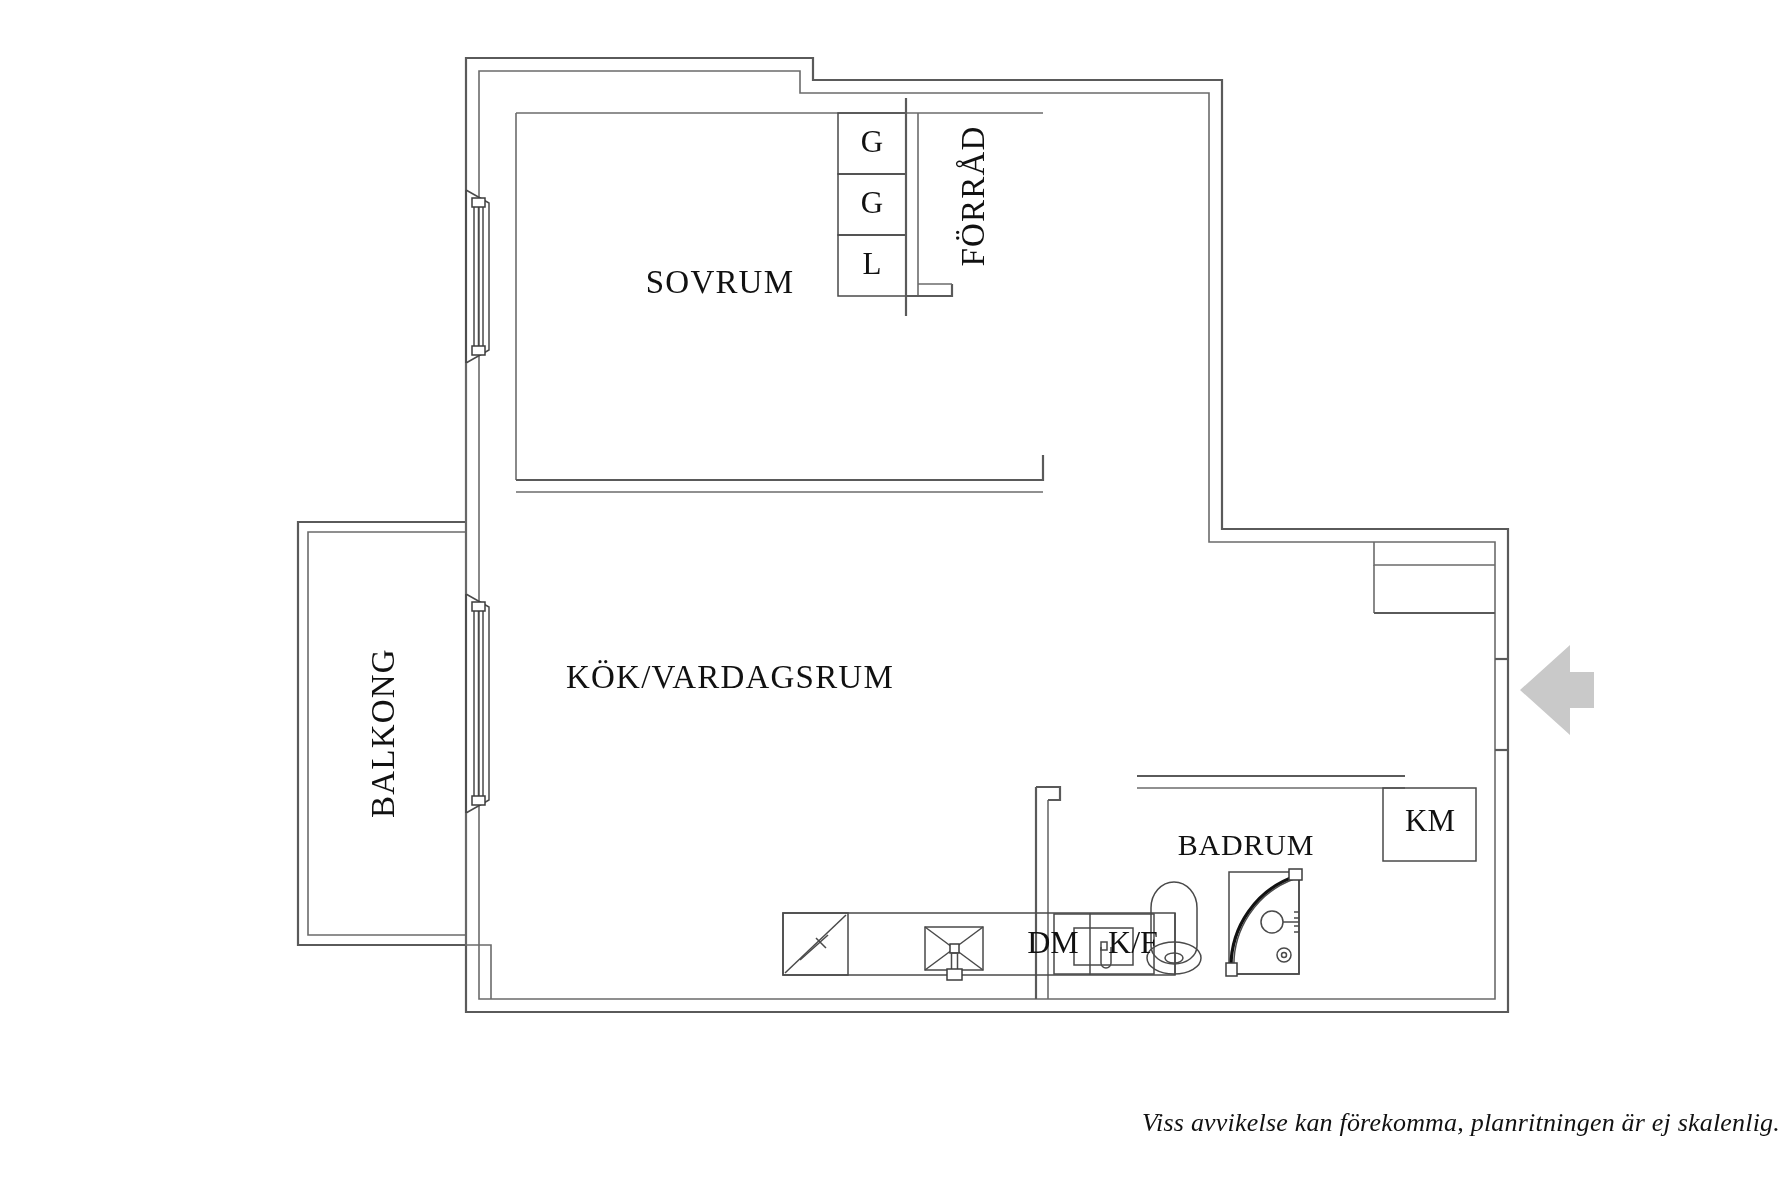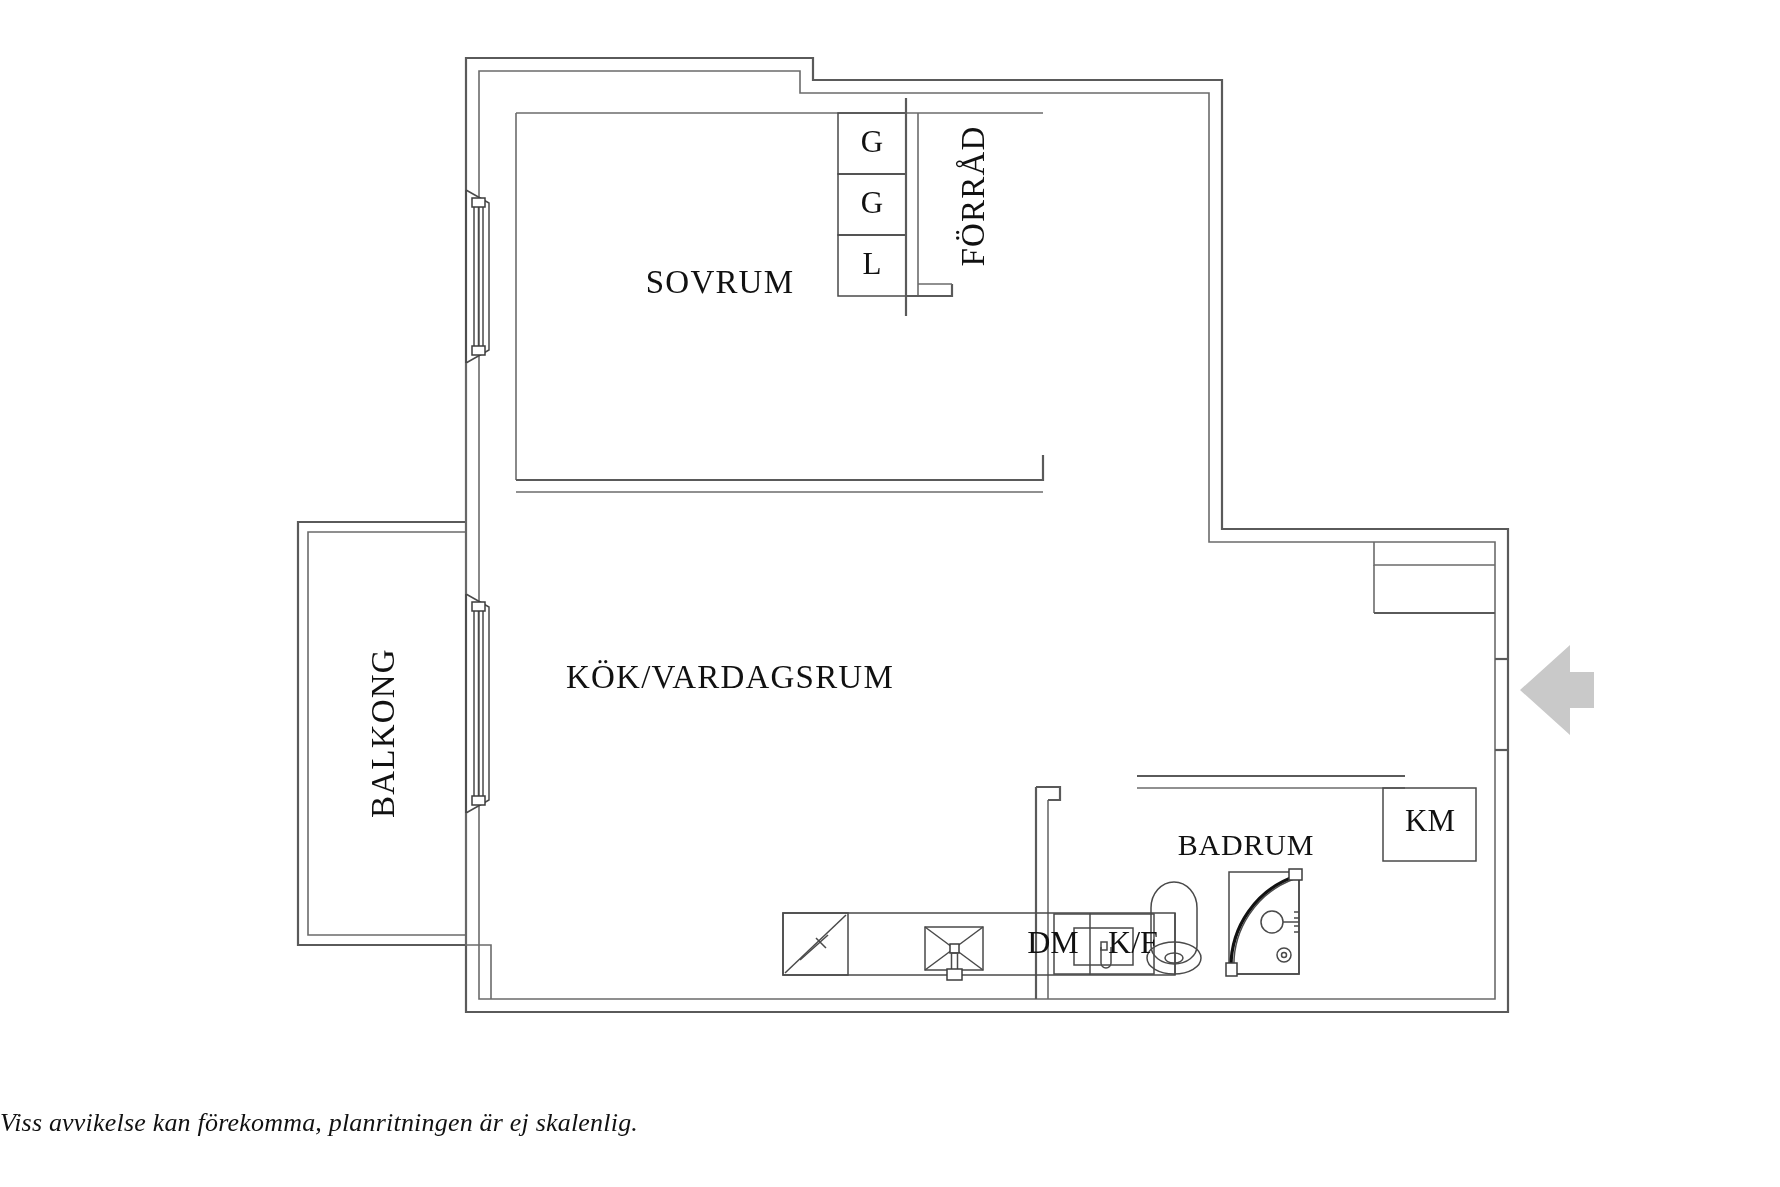--- a/index.html
+++ b/index.html
@@ -84,21 +84,21 @@
     font-size: 32px;
     fill: #111111;
     text-anchor: middle;
     dominant-baseline: middle;
   }
   .caption {
     position: absolute;
     left: 0;
     right: 0;
     top: 1108px;
-    text-align: left;
+    text-align: right;
     font-family: "Liberation Serif", "DejaVu Serif", serif;
     font-style: italic;
     font-size: 26px;
     letter-spacing: 0.2px;
     color: #111111;
   }
 </style>
 </head>
 <body>
 

